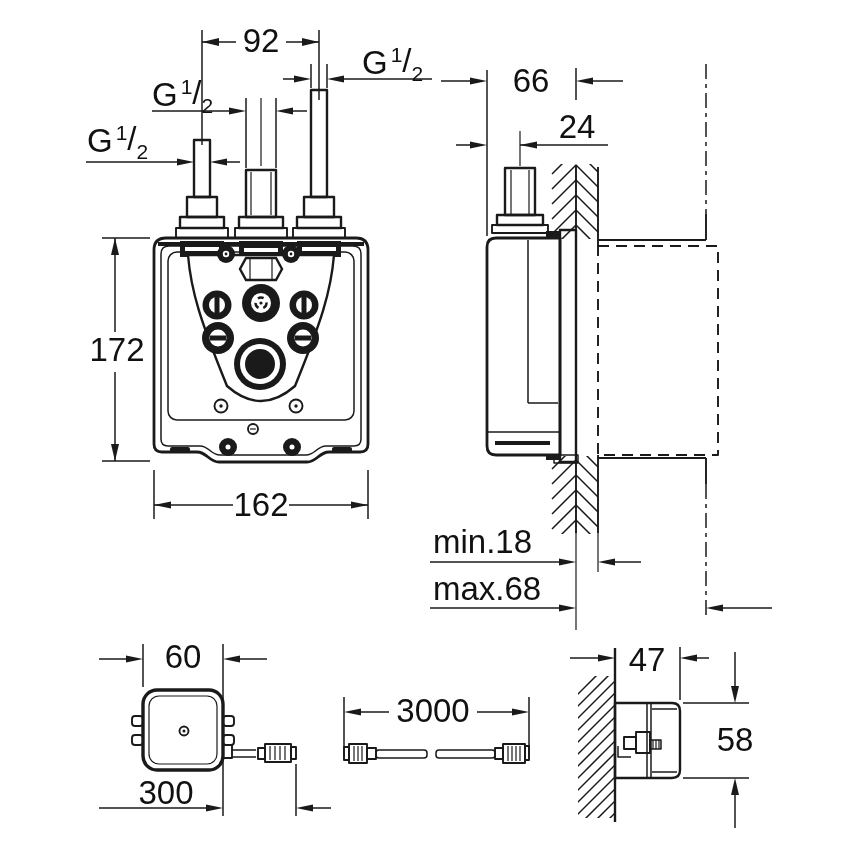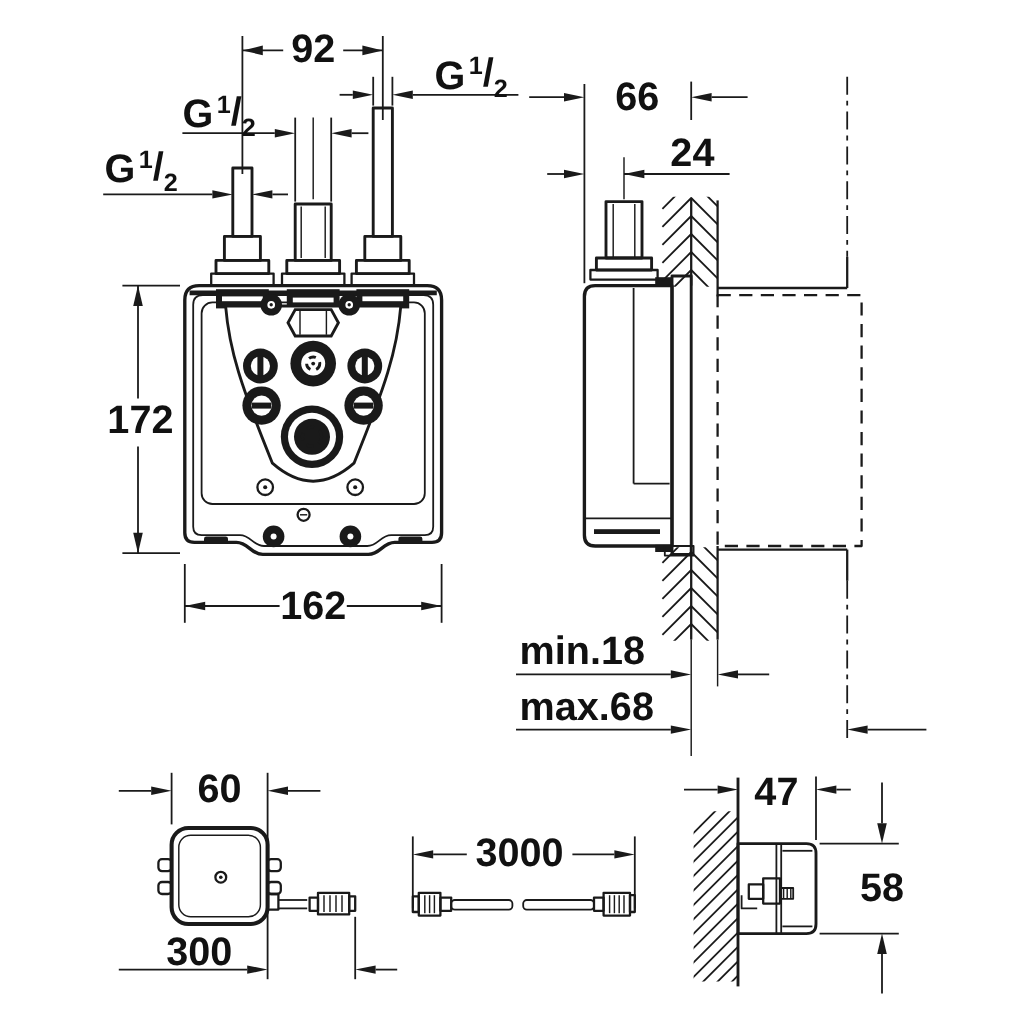--- a/index.html
+++ b/index.html
@@ -1,16 +1,16 @@
 <!DOCTYPE html>
 <html><head>
 <meta charset="utf-8">
 <style>
   html,body { margin:0; padding:0; background:#ffffff; }
-  .stage { width:850px; height:850px; position:relative; background:#fff; overflow:hidden;font-weight:bold; }
+  .stage { width:850px; height:850px; position:relative; background:#fff; overflow:hidden; }
   svg { display:block; }
   
   .ln  { stroke:#1a1a1a; fill:none; stroke-linejoin:round; }
   .s3  { stroke-width:2.8; }
   .s25 { stroke-width:2.4; }
   .s2  { stroke-width:1.9; }
   .s15 { stroke-width:1.5; }
   .s12 { stroke-width:1.2; }
   .s4  { stroke-width:4;   }
   .fillk { fill:#1a1a1a; stroke:none; }

